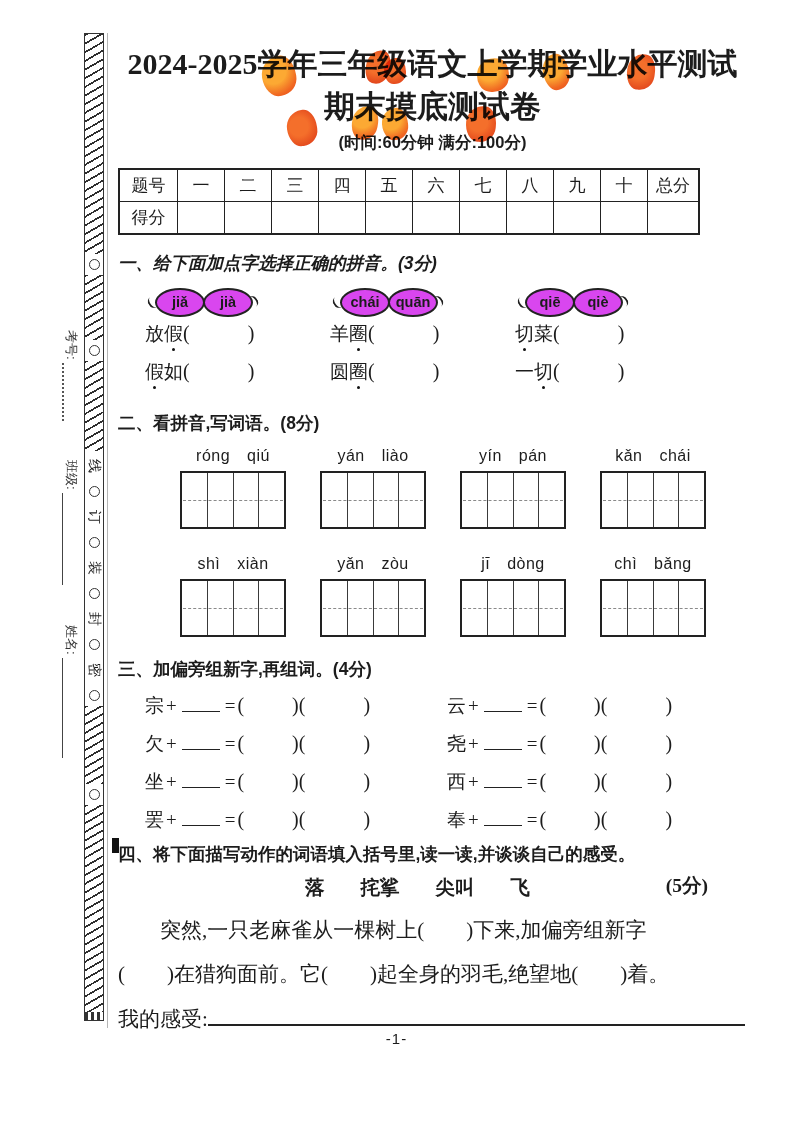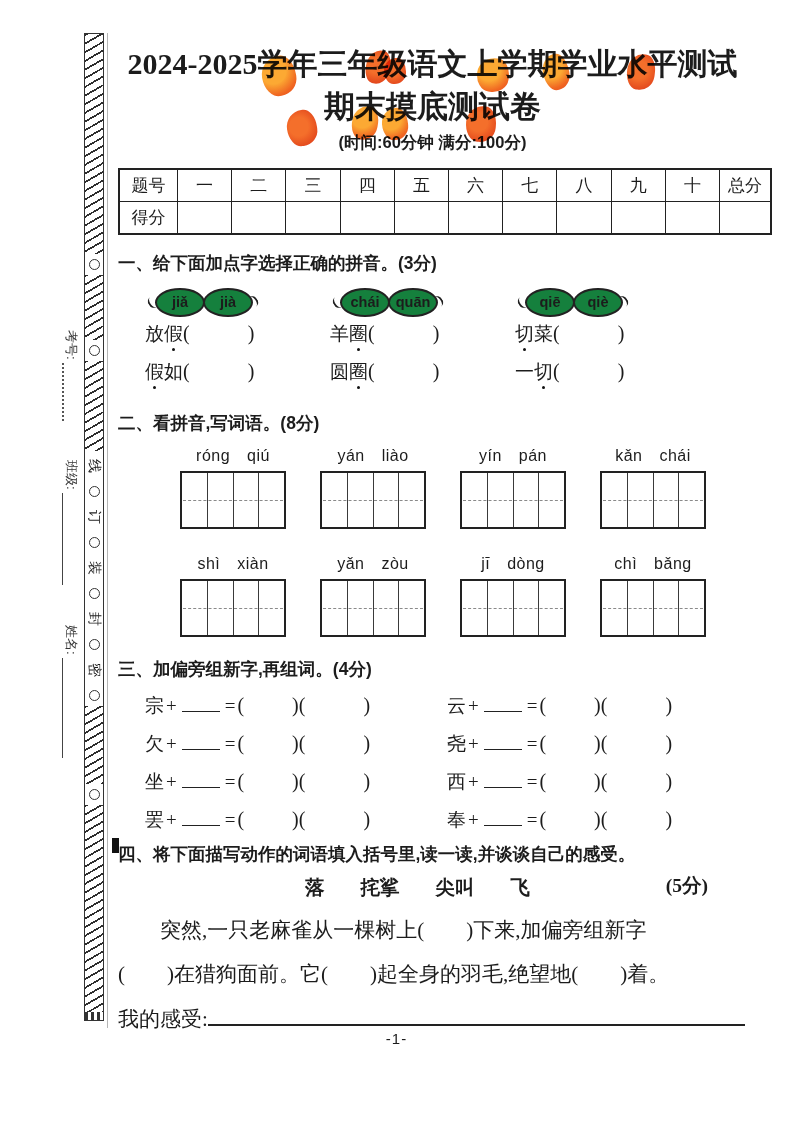--- a/index.html
+++ b/index.html
@@ -31,41 +31,41 @@
   
   .hl{position:absolute;border-radius:58% 42% 55% 45%/50% 55% 45% 55%;
       background:radial-gradient(circle at 35% 35%,#fca323 0 38%,#ef5a10 72%,#e23c0c 100%);
       opacity:.93;mix-blend-mode:multiply;}
   .hl.red{background:radial-gradient(circle at 40% 45%,#f4641a 0 35%,#e23c0c 75%,#d22f08 100%);}
 
   
   .content{position:absolute;left:118px;top:168px;width:630px;}
 
   
-  .stable{display:grid;grid-template-columns:58px repeat(10,1fr) 50px;width:654px;
+  .stable{display:grid;grid-template-columns:58px repeat(10,1fr) 50px;width:582px;
           border:2px solid #222;box-sizing:border-box;}
   .stable .cell{border-right:1.2px solid #222;border-bottom:1.2px solid #222;height:31px;
                 display:flex;align-items:center;justify-content:center;font-size:17px;}
   .stable .cell:nth-child(12n){border-right:none;}
   .stable .cell.last-row{border-bottom:none;}
 
   .sec-title{font-family:"Liberation Sans","DejaVu Sans",sans-serif;font-weight:700;
              font-size:17.5px;margin:0;}
-  #sec1-title{margin-top:16px;}
+  #sec1-title{margin-top:16px;font-style:italic;}
   #sec2-title{margin-top:16px;}
   #sec3-title{margin-top:20px;}
   #sec4-title{margin-top:10px;}
 
   
   .s1-grid{display:grid;grid-template-columns:185px 185px 1fr;margin-top:10px;}
   .s1-col{padding-left:27px;}
   .bubbles{display:flex;align-items:center;height:34px;margin-left:3px;}
   .bubble{display:flex;align-items:center;justify-content:center;width:50px;height:29px;
           border:2px solid #222;border-radius:50%;font:700 14.5px "Liberation Sans",sans-serif;
-          box-sizing:border-box;margin-right:-2px;position:relative;background:#15803d;}
+          box-sizing:border-box;margin-right:-2px;position:relative;background:#d946ef;}
   .tail-l,.tail-r{width:9px;height:12px;border-left:2px solid #222;border-radius:50%;}
   .tail-l{transform:rotate(-35deg);margin-right:-4px;}
   .tail-r{border-left:none;border-right:2px solid #222;transform:rotate(-35deg);margin-left:-4px;}
   .s1-word{display:flex;align-items:baseline;height:36px;font-size:19px;margin-top:2px;}
   .s1-word .ch{position:relative;}
   .s1-word .ch.dot::after{content:'';position:absolute;left:50%;bottom:-4px;width:3.5px;height:3.5px;
                           margin-left:-2px;background:#111;border-radius:50%;}
   .paren{font-size:20px;}
   .gap{display:inline-block;width:58px;}
 

